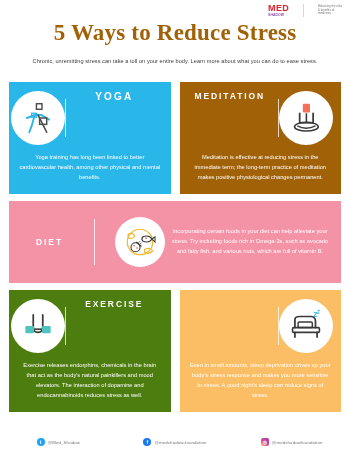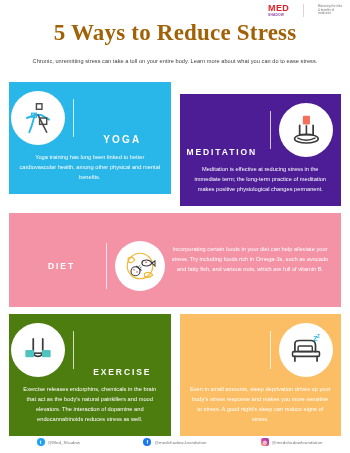--- a/index.html
+++ b/index.html
@@ -53,23 +53,22 @@
   .row.r1{align-items:flex-start;}
   .row.r2{padding-top:7px;}
   .row.r3{padding-top:7px;align-items:flex-start;}
 
   .card{
     box-sizing:border-box;
     position:relative;
     overflow:hidden;
   }
   .card .head{
-    display:flex;align-items:flex-end;
+    display:flex;align-items:flex-start;
     padding:9px 8px 6px 2px;
-    gap:8px;
   }
   .card .head.rev{flex-direction:row-reverse;}
 
   .disc{
     width:54px;height:54px;flex:0 0 54px;
     background:#ffffff;border-radius:50%;
     display:flex;align-items:center;justify-content:center;
   }
   .disc.sm{width:50px;height:50px;flex:0 0 50px;}
 
@@ -93,31 +92,31 @@
   .body{
     color:#ffffff;
     font-size:5.7px;
     line-height:1.75;
     text-align:center;
     padding:2px 10px 11px 10px;
   }
 
   
   .c-yoga{background:#29b6e8;width:50%;}
-  .c-med{background:#4c1d95;width:50%;margin-top:12px;}
+  .c-med{background:#a16207;width:50%;}
   .c-diet{background:#f492a6;width:100%;}
   .c-ex{background:#4d7c0f;width:50%;}
   .c-sleep{background:#fbbe64;width:50%;}
 
   
   .diet-inner{display:flex;align-items:center;}
   .diet-left{
     flex:0 0 47%;
     display:flex;align-items:center;
-    padding:22px 0 10px 8px;box-sizing:border-box;
+    padding:10px 0 10px 8px;box-sizing:border-box;gap:12px;
   }
   .diet-right{
     flex:1;
     color:#fff;font-size:5.7px;line-height:1.75;text-align:center;
     padding:6px 8px 6px 2px;box-sizing:border-box;
   }
 
   
   .footer{
     position:absolute;bottom:0;left:0;width:350px;height:22px;

